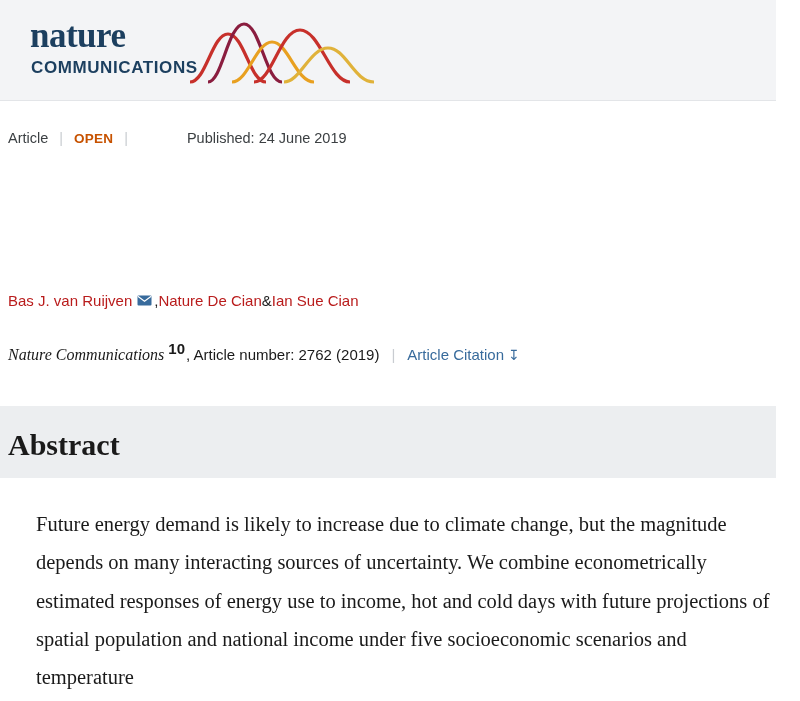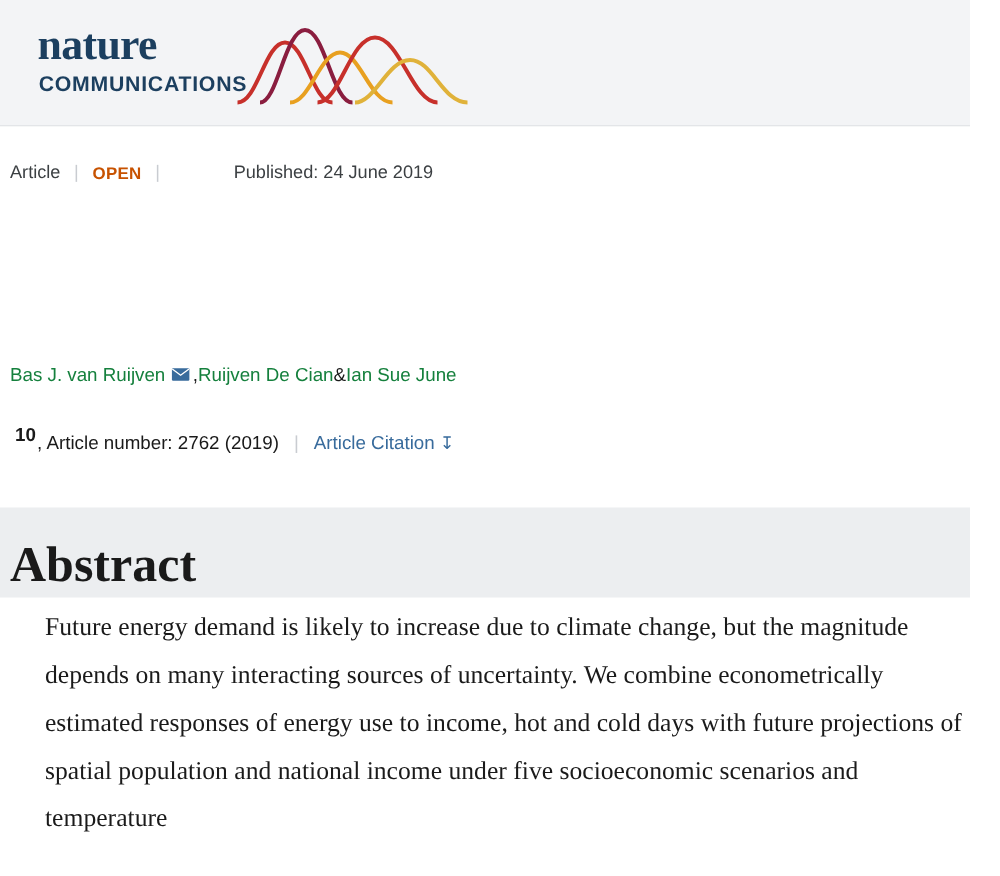--- a/index.html
+++ b/index.html
@@ -106,21 +106,21 @@
     position: absolute;
     left: 8px;
     top: 292px;
     font-size: 15px;
     color: #1a1a1a;
     display: flex;
     align-items: center;
     flex-wrap: wrap;
   }
   .author-link {
-    color: #15803d;
+    color: #b91c1c;
     text-decoration: none;
   }
   .mail-icon {
     display: inline-block;
     width: 15px;
     height: 11px;
     margin: 0 2px 0 5px;
     position: relative;
     top: -3px;
   }
@@ -168,29 +168,29 @@
     width: 776px;
     height: 72px;
     background: #eceef0;
   }
   .abstract-title {
     position: absolute;
     left: 8px;
     top: 428px;
     font-family: "Liberation Serif", serif;
     font-weight: 700;
-    font-size: 40px;
+    font-size: 30px;
     color: #1a1a1a;
   }
 
   
   .abstract-body {
     position: absolute;
     left: 36px;
-    top: 483px;
+    top: 505px;
     width: 740px;
     font-family: "Liberation Serif", serif;
     font-size: 20.5px;
     line-height: 1.87;
     color: #1a1a1a;
   }
 
   
   .right-strip {
     position: absolute;
@@ -231,26 +231,27 @@
 
   <div class="authors">
     <a class="author-link" href="#">Bas J. van Ruijven</a>
     <span class="mail-icon">
       <svg width="15" height="11" viewBox="0 0 15 11">
         <rect x="0.5" y="0.5" width="14" height="10" rx="1" fill="#386b9c"></rect>
         <path d="M0.8,1.2 L7.5,6.2 L14.2,1.2" fill="none" stroke="#ffffff" stroke-width="1.1"></path>
       </svg>
     </span>
     <span class="plain">, </span>
-    <a class="author-link" href="#">Ruijven De Cian</a>
+    <a class="author-link" href="#">Nature De Cian</a>
     <span class="plain"> &amp; </span>
-    <a class="author-link" href="#">Ian Sue June</a>
+    <a class="author-link" href="#">Ian Sue Cian</a>
   </div>
 
   <div class="citation">
+    <span class="jname">Nature Communications</span>
     <span class="vol">10</span>
     <span>, Article number: 2762 (2019)</span>
     <span class="sep2">|</span>
     <a class="download-link" href="#">
       <span>Article Citation</span><span class="dl-arrow">↧</span>
     </a>
   </div>
 
   <div class="abstract-band"></div>
   <div class="abstract-title">Abstract</div>

